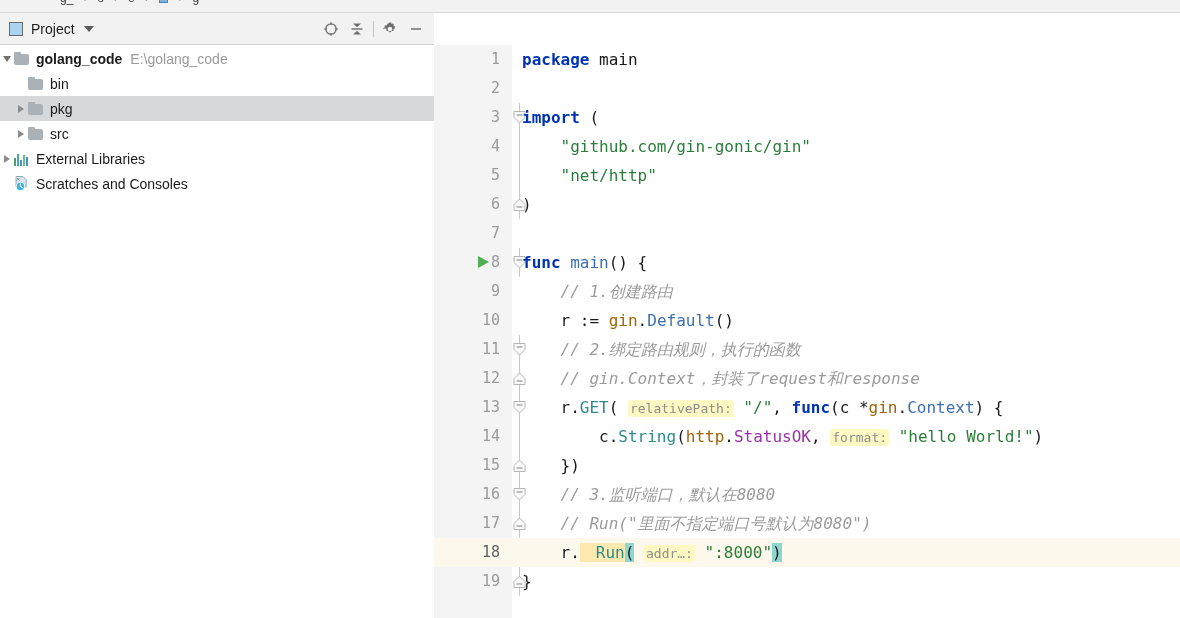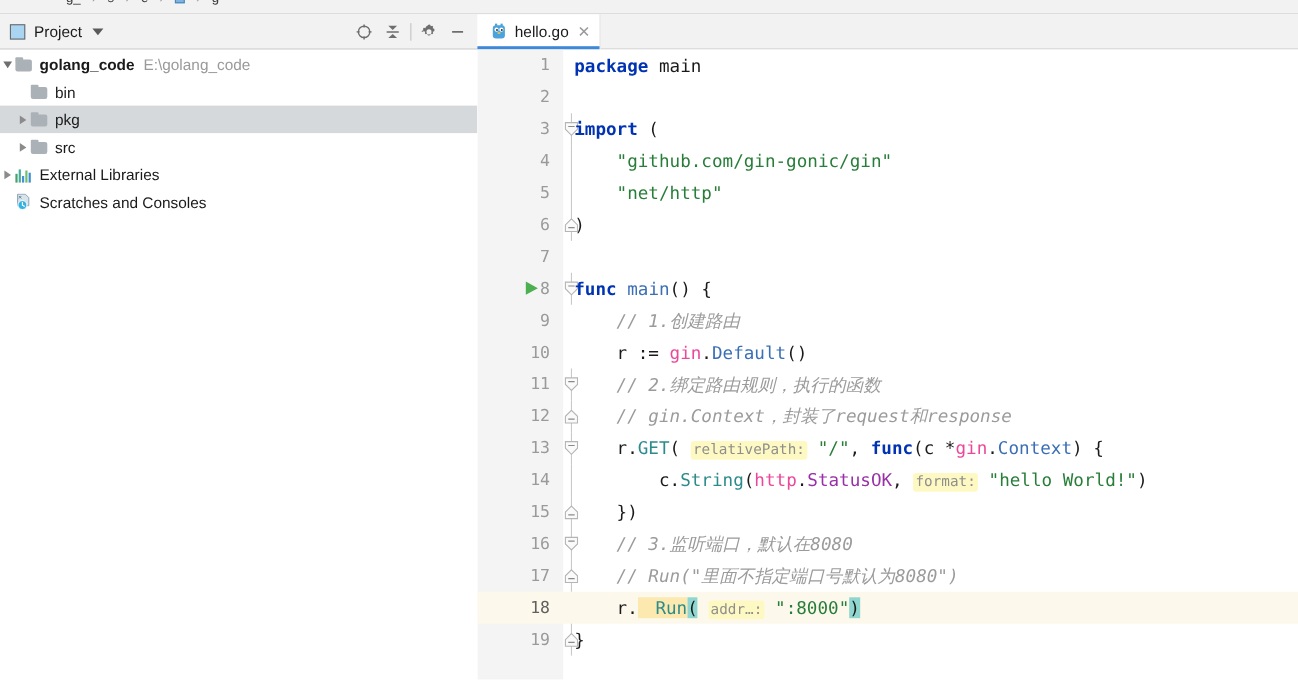--- a/index.html
+++ b/index.html
@@ -112,21 +112,21 @@
     font-family:"DejaVu Sans Mono", monospace; font-size:16px;
     color:#1a1a1a; white-space:pre;
   }
   .run-arrow { position:absolute; left:44px; top:8px; width:0;height:0;
     border-top:6.5px solid transparent;border-bottom:6.5px solid transparent;border-left:11px solid #4caf50; }
 
   
   .kw   { color:#0033b3; font-weight:bold; }
   .str  { color:#287e39; }
   .cmt  { color:#9b9b9b; font-style:italic; }
-  .pkgn { color:#ec4899;margin-top:16px; }
+  .pkgn { color:#a16207;margin-top:16px; }
   .fn   { color:#3b6fb5; }
   .mth  { color:#2e8b8b; }
   .cst  { color:#9a30a8;text-align:right; }
   .pun  { color:#1a1a1a; }
   .hint {
     color:#8e8e8e; font-size:13px; background:#fef9c3;
     border-radius:3px; padding:1px 2px;
   }
   .hl-ident { background:#fbe9b0;padding-left:16px; }
   .hl-brace { background:#8fd6d0; }
@@ -237,38 +237,20 @@
         <span class="scratch-ic"><svg width="16" height="15" viewBox="0 0 16 15">
             <path d="M2 0.5h7l3.2 3.2V11H2z" fill="#d8e3ea" stroke="#8aa3b5" stroke-width="0.9"></path>
             <path d="M3.2 2.2l2.2 2.2M5.4 2.2L3.2 4.4" stroke="#6b8494" stroke-width="0.9"></path>
             <circle cx="6.4" cy="10.4" r="4.1" fill="#35b3e0" stroke="#ffffff" stroke-width="0.9"></circle>
             <path d="M6.4 8v2.5l1.7 1" stroke="#ffffff" stroke-width="1.1" fill="none" stroke-linecap="round"></path>
           </svg></span>
         <span class="t-label">Scratches and Consoles</span>
       </div>
     </div>
 
-  <div class="tabbar">
-    <div class="tab">
-      <span class="gopher">
-        <svg width="15" height="16" viewBox="0 0 15 16">
-          <rect x="2" y="2" width="11" height="12" rx="3" fill="#4aa3dd"></rect>
-          <rect x="4" y="0.5" width="2" height="2.5" fill="#4aa3dd"></rect>
-          <rect x="9" y="0.5" width="2" height="2.5" fill="#4aa3dd"></rect>
-          <circle cx="5.4" cy="6" r="1.9" fill="#ffffff"></circle>
-          <circle cx="9.8" cy="6" r="1.9" fill="#ffffff"></circle>
-          <circle cx="5.8" cy="6.2" r="0.9" fill="#24313a"></circle>
-          <circle cx="10.2" cy="6.2" r="0.9" fill="#24313a"></circle>
-          <rect x="6.2" y="8.4" width="2.8" height="1.2" rx="0.6" fill="#f6c84c"></rect>
-        </svg>
-      </span>
-      <span class="tab-label">hello.go</span>
-      <span class="tab-close">✕</span>
-    </div>
-  </div>
 
   <div class="editor">
     <div class="gutter-bg"></div>
     <div class="ed-lines">
         <div class="ln-row">
           <div class="lnum">1</div>
           <div class="fold"></div>
           <div class="code"><span class="kw">package</span><span class="pun"> </span><span class="pun">main</span></div>
         </div>
         <div class="ln-row">

